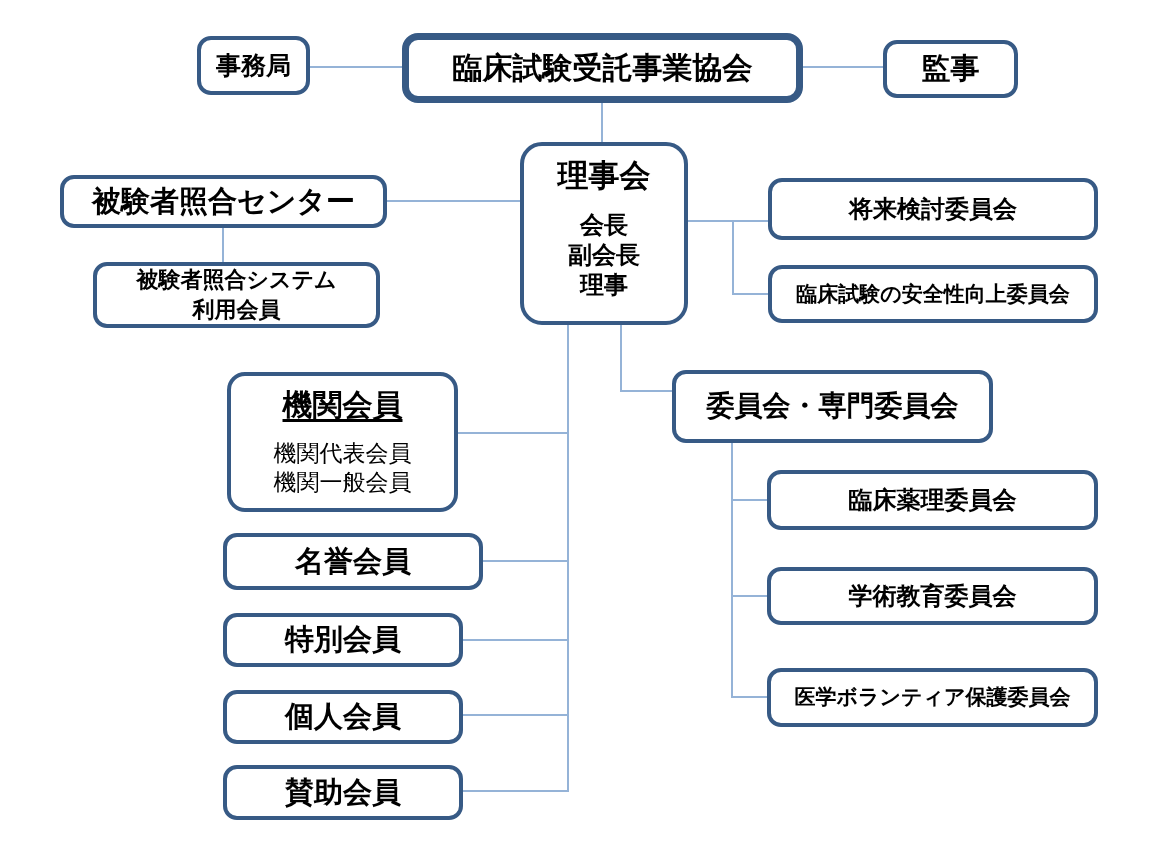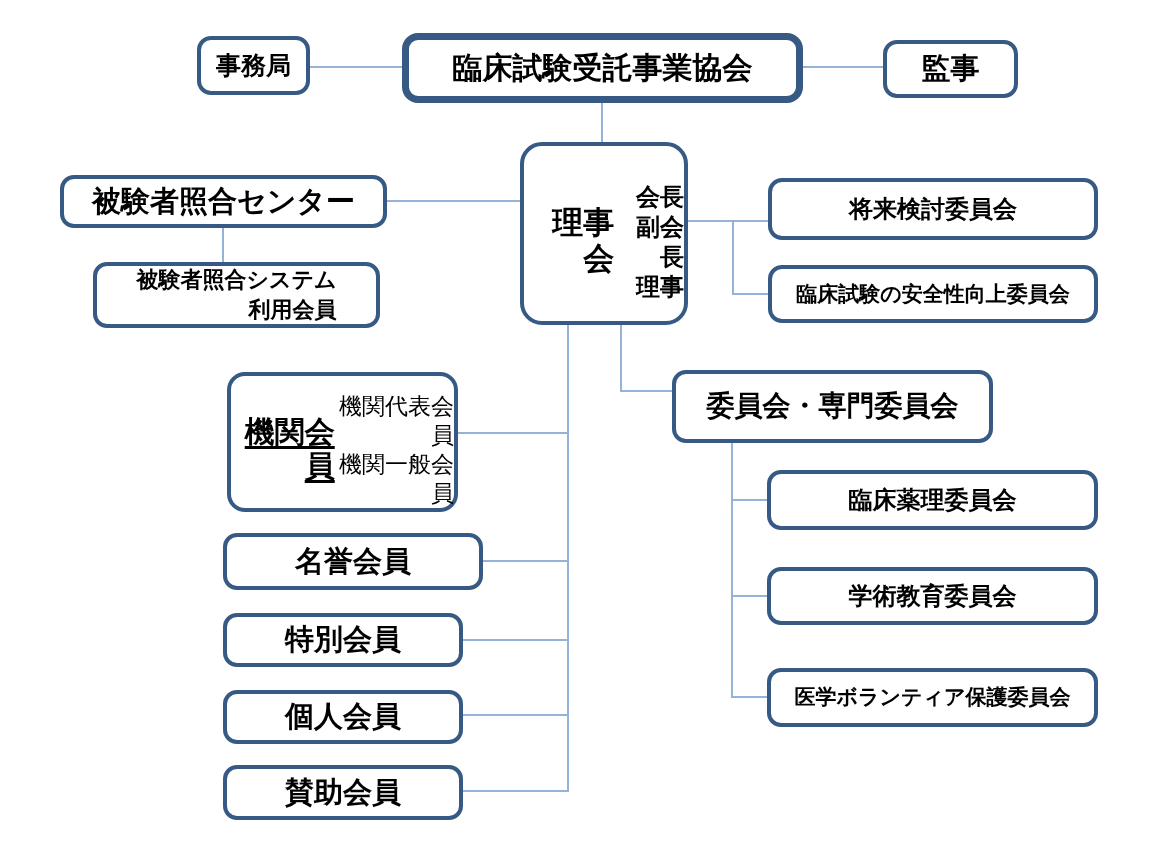--- a/index.html
+++ b/index.html
@@ -24,33 +24,34 @@
   
   .box {
     position: absolute;
     box-sizing: border-box;
     background: #ffffff;
     border: 4px solid #375A85;
     border-radius: 14px;
     display: flex;
     align-items: center;
     justify-content: center;
-    text-align: right;
+    text-align: center;
     font-weight: bold;
     color: #000;
     line-height: 1.15;
   }
   .box.thick {
     border-width: 7px;
     border-radius: 16px;
   }
   .box.bigradius { border-radius: 22px; }
   .box.col {
-    flex-direction: row;
+    flex-direction: column;
     justify-content: flex-start;
+    font-family: Liberation Mono, monospace;
   }
   .board-title {
     font-size: 31px;
     font-weight: bold;
     margin-top: 14px;
   }
   .board-roles {
     margin-top: 16px;
     font-size: 24px;
     font-weight: bold;

